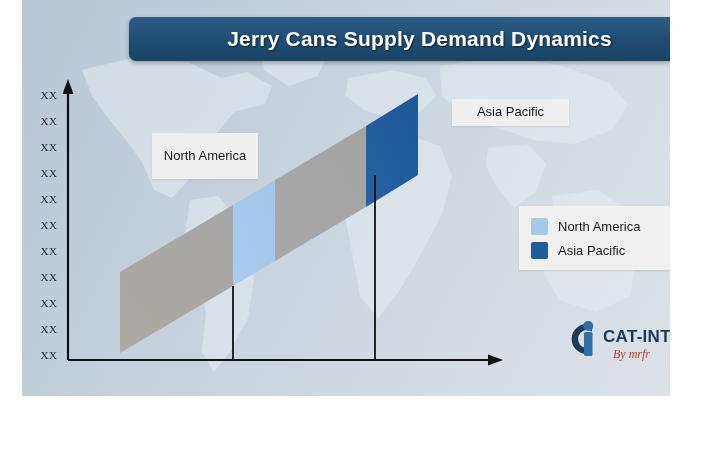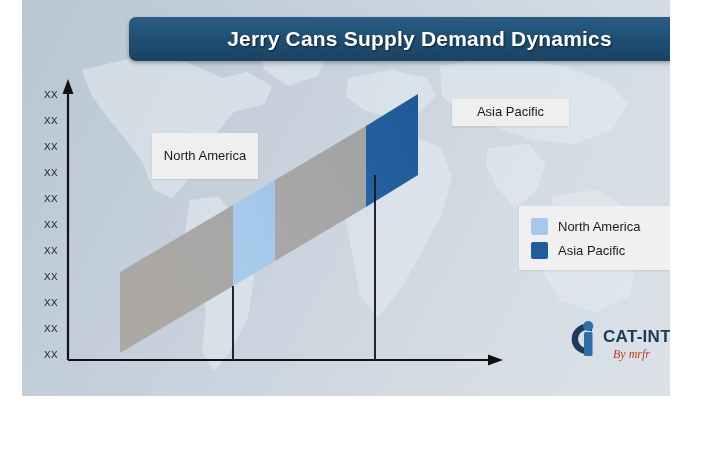--- a/index.html
+++ b/index.html
@@ -72,26 +72,26 @@
     position: absolute;
     left: 0; top: 0;
     width: 648px;
     height: 396px;
     pointer-events: none;
   }
 
   
   .y-tick {
     position: absolute;
-    right: 0;
+    right: 8px;
     width: 26px;
-    text-align: left;
+    text-align: center;
     font-size: 11px;
     color: #262626;
-    font-family: Liberation Mono, monospace;
+    font-family: Liberation Serif, serif;
     letter-spacing: 0.5px;
   }
   #y-ticks {
     position: absolute;
     left: 18px;
     top: 0;
     width: 30px;
     height: 396px;
   }
 

